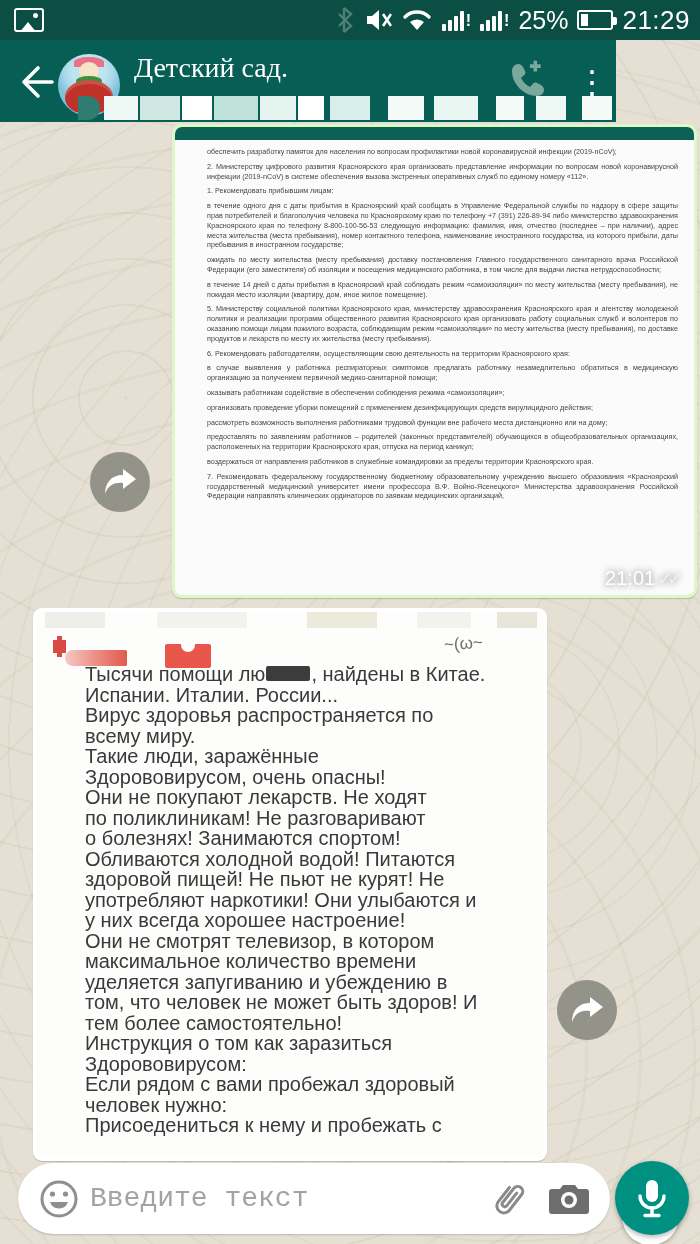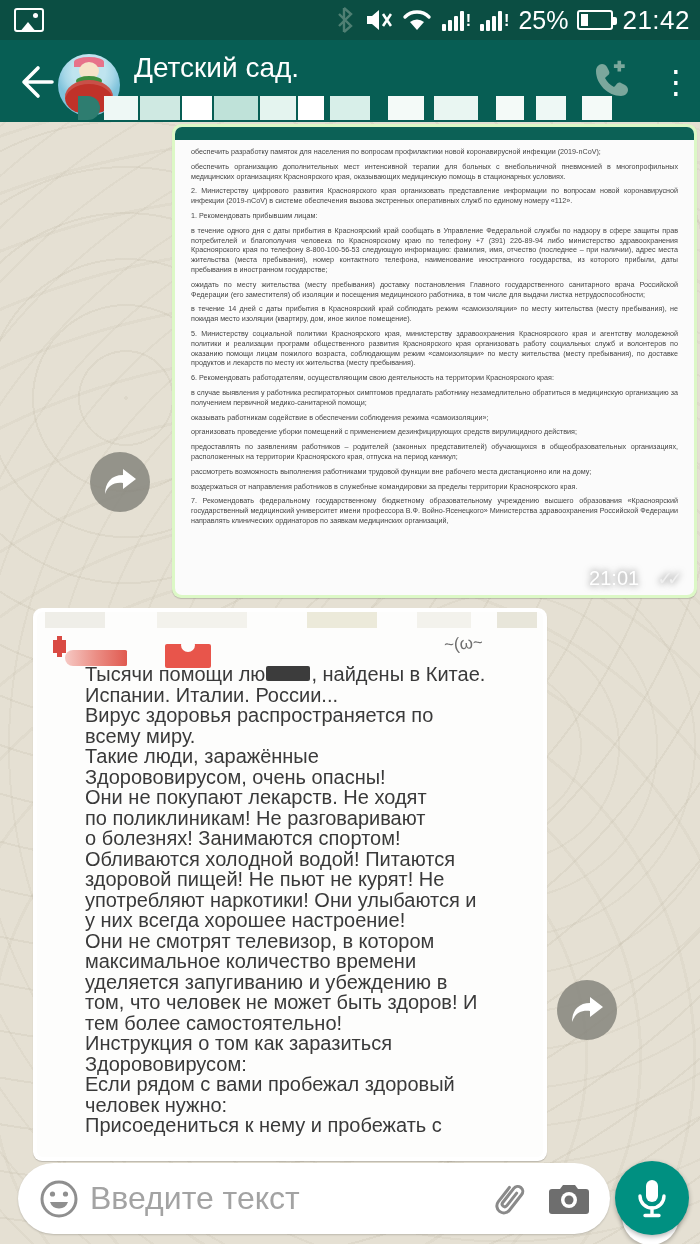--- a/index.html
+++ b/index.html
@@ -30,21 +30,21 @@
   .battery { width:36px; height:20px; border:2px solid #fff; border-radius:3px; position:relative; }
   .battery:before { content:""; position:absolute; left:2px; top:2px; bottom:2px; width:7px; background:#fff; }
   .battery:after { content:""; position:absolute; right:-6px; top:5px; width:4px; height:8px; background:#fff; border-radius:0 2px 2px 0; }
   .sigbars { display:flex; align-items:flex-end; gap:2px; height:22px; }
   .sigbars i { display:block; width:4px; background:#fff; border-radius:1px; }
   .sigbars i:nth-child(1){height:7px;} .sigbars i:nth-child(2){height:11px;}
   .sigbars i:nth-child(3){height:15px;} .sigbars i:nth-child(4){height:20px;}
   .sigbars .excl { width:auto; background:none; color:#fff; font-size:16px; font-weight:bold; line-height:20px; }
 
   
-  .header { position:absolute; left:0; top:40px; width:700px; height:82px; background:#075e54; z-index:30; }
+  .header { position:absolute; left:0; top:40px; width:616px; height:82px; background:#075e54; z-index:30;font-family:Liberation Serif, serif; }
   .back-btn { position:absolute; left:14px; top:22px; width:40px; height:40px; }
   .avatar { position:absolute; left:58px; top:14px; width:62px; height:62px; border-radius:50%; overflow:hidden;
     background:radial-gradient(circle at 50% 28%, #bfe4ef 0 30%, #a8d8e8 45%, #7fc3db 60%);
   }
   .avatar .berry { position:absolute; left:7px; top:26px; width:48px; height:34px; border-radius:50% 50% 46% 46%; background:#c03229;
     box-shadow:inset 0 4px 0 rgba(255,255,255,0.15); }
   .avatar .leaf { position:absolute; left:18px; top:22px; width:26px; height:10px; border-radius:50%; background:#3f8f3f; }
   .avatar .face { position:absolute; left:21px; top:8px; width:20px; height:18px; border-radius:50%; background:#f6e3c8; }
   .avatar .bonnet { position:absolute; left:16px; top:3px; width:30px; height:10px; border-radius:50% 50% 0 0; background:#e7728a; }
   .hdr-title { position:absolute; left:134px; top:12px; color:#fff; font-size:28px; white-space:nowrap; }
@@ -54,23 +54,23 @@
   .menu-dots { color:#fff; font-size:32px; line-height:48px; width:22px; text-align:center; }
 
   
   .chat { position:absolute; left:0; top:122px; width:700px; height:1122px; }
 
   
   .msg-out { position:absolute; right:3px; top:2px; width:525px; background:#dcf8c6; border-radius:9px;
     padding:3px; box-shadow:0 1px 1px rgba(0,0,0,0.18); }
   .doc-img { position:relative; width:100%; height:468px; border-radius:7px; overflow:hidden; background:#fbfbfb; }
   .doc-hdrbar { height:13px; background:#0c6156; }
-  .doc-text { padding:7px 16px 0 16px; }
+  .doc-text { padding:7px 16px 0 32px; }
   .doc-text p { font-size:7.2px; line-height:9.8px; text-align:justify; color:#454545; margin-bottom:5px; }
-  .msg-out .stamp { position:absolute; right:14px; bottom:8px; display:flex; align-items:flex-end; gap:18px;
+  .msg-out .stamp { position:absolute; right:14px; bottom:8px; display:flex; align-items:flex-end; gap:2px;
     color:#fff; font-size:20px; text-shadow:0 0 7px rgba(0,0,0,0.65); }
   .ticks { letter-spacing:-6px; padding-right:6px; font-size:19px; color:#f0f0f0; }
 
   
   .fwd-btn { position:absolute; width:60px; height:60px; border-radius:50%; background:rgba(125,125,118,0.78);
     display:flex; align-items:center; justify-content:center; }
   .fwd-1 { left:90px; top:330px; }
   .fwd-2 { left:557px; top:858px; }
 
   
@@ -96,22 +96,22 @@
   .joke-stamp span { position:absolute; right:14px; bottom:10px; color:#fff; font-size:21px; }
 
   
   .scroll-btn { position:absolute; left:622px; top:1066px; width:57px; height:57px; border-radius:50%;
     background:#fff; box-shadow:0 2px 4px rgba(0,0,0,0.25); display:flex; align-items:center; justify-content:center; }
 
   
   .composer { position:absolute; left:0; bottom:10px; width:700px; height:74px; }
   .input-pill { position:absolute; left:18px; bottom:0; width:592px; height:71px; background:#fff; border-radius:36px;
     box-shadow:0 1px 2px rgba(0,0,0,0.18); display:flex; align-items:center; padding:0 20px; }
-  .input-pill input { flex:1; border:none; outline:none; font-size:32px; color:#c2410c; background:transparent; min-width:0;
-    font-family:Liberation Sans, sans-serif; padding:0 10px; }
+  .input-pill input { flex:1; border:none; outline:none; font-size:28px; color:#c2410c; background:transparent; min-width:0;
+    font-family:Liberation Mono, monospace; padding:0 10px; }
   .input-pill input::placeholder { color:#a3a3a3; }
   .pill-icon { flex:0 0 auto; display:flex; align-items:center; justify-content:center; }
   .fab { position:absolute; left:615px; bottom:-1px; width:74px; height:74px; border-radius:50%; background:#009081;
     box-shadow:0 2px 5px rgba(0,0,0,0.3); display:flex; align-items:center; justify-content:center; }
 </style>
 </head>
 <body>
 
 <div class="phone">
   <div class="wallpaper"></div>
@@ -140,21 +140,21 @@
       </div>
       <div class="sigbars">
         <i></i>
           <i></i>
           <i></i>
           <i></i>
           <span class="excl">!</span>
       </div>
       <span class="sb-batt-pct">25%</span>
       <div class="battery"></div>
-      <span class="sb-time">21:42</span>
+      <span class="sb-time">21:29</span>
     </div>
   </div>
 
   <div class="header">
     <div class="back-btn">
       <svg width="40" height="40" viewBox="0 0 40 40">
         <path d="M24 6 L10 20 L24 34 M10 20 H38" stroke="#fff" stroke-width="3.6" fill="none" stroke-linecap="round" stroke-linejoin="round"></path>
       </svg>
     </div>
     <div class="avatar">
@@ -190,33 +190,32 @@
     </div>
   </div>
 
   <div class="chat">
 
     <div class="msg-out">
       <div class="doc-img">
         <div class="doc-hdrbar"></div>
         <div class="doc-text">
             <p>обеспечить разработку памяток для населения по вопросам профилактики новой коронавирусной инфекции (2019-nCoV);</p>
-            <p>обеспечить организацию дополнительных мест интенсивной терапии для больных с внебольничной пневмонией в многопрофильных медицинских организациях Красноярского края, оказывающих медицинскую помощь в стационарных условиях.</p>
             <p>2. Министерству цифрового развития Красноярского края организовать представление информации по вопросам новой коронавирусной инфекции (2019-nCoV) в системе обеспечения вызова экстренных оперативных служб по единому номеру «112».</p>
             <p>1. Рекомендовать прибывшим лицам:</p>
             <p>в течение одного дня с даты прибытия в Красноярский край сообщать в Управление Федеральной службы по надзору в сфере защиты прав потребителей и благополучия человека по Красноярскому краю по телефону +7 (391) 226-89-94 либо министерство здравоохранения Красноярского края по телефону 8-800-100-56-53 следующую информацию: фамилия, имя, отчество (последнее – при наличии), адрес места жительства (места пребывания), номер контактного телефона, наименование иностранного государства, из которого прибыли, даты пребывания в иностранном государстве;</p>
             <p>ожидать по месту жительства (месту пребывания) доставку постановления Главного государственного санитарного врача Российской Федерации (его заместителя) об изоляции и посещения медицинского работника, в том числе для выдачи листка нетрудоспособности;</p>
             <p>в течение 14 дней с даты прибытия в Красноярский край соблюдать режим «самоизоляции» по месту жительства (месту пребывания), не покидая место изоляции (квартиру, дом, иное жилое помещение).</p>
             <p>5. Министерству социальной политики Красноярского края, министерству здравоохранения Красноярского края и агентству молодежной политики и реализации программ общественного развития Красноярского края организовать работу социальных служб и волонтеров по оказанию помощи лицам пожилого возраста, соблюдающим режим «самоизоляции» по месту жительства (месту пребывания), по доставке продуктов и лекарств по месту их жительства (месту пребывания).</p>
             <p>6. Рекомендовать работодателям, осуществляющим свою деятельность на территории Красноярского края:</p>
             <p>в случае выявления у работника респираторных симптомов предлагать работнику незамедлительно обратиться в медицинскую организацию за получением первичной медико-санитарной помощи;</p>
             <p>оказывать работникам содействие в обеспечении соблюдения режима «самоизоляции»;</p>
             <p>организовать проведение уборки помещений с применением дезинфицирующих средств вирулицидного действия;</p>
+            <p>рассмотреть возможность выполнения работниками трудовой функции вне рабочего места дистанционно или на дому;</p>
             <p>предоставлять по заявлениям работников – родителей (законных представителей) обучающихся в общеобразовательных организациях, расположенных на территории Красноярского края, отпуска на период каникул;</p>
-            <p>рассмотреть возможность выполнения работниками трудовой функции вне рабочего места дистанционно или на дому;</p>
             <p>воздержаться от направления работников в служебные командировки за пределы территории Красноярского края.</p>
             <p>7. Рекомендовать федеральному государственному бюджетному образовательному учреждению высшего образования «Красноярский государственный медицинский университет имени профессора В.Ф. Войно-Ясенецкого» Министерства здравоохранения Российской Федерации направлять клинических ординаторов по заявкам медицинских организаций,</p>
           </div>
       </div>
       <div class="stamp">
         <span>21:01</span>
         <span class="ticks">✓✓</span>
       </div>
     </div>
 

